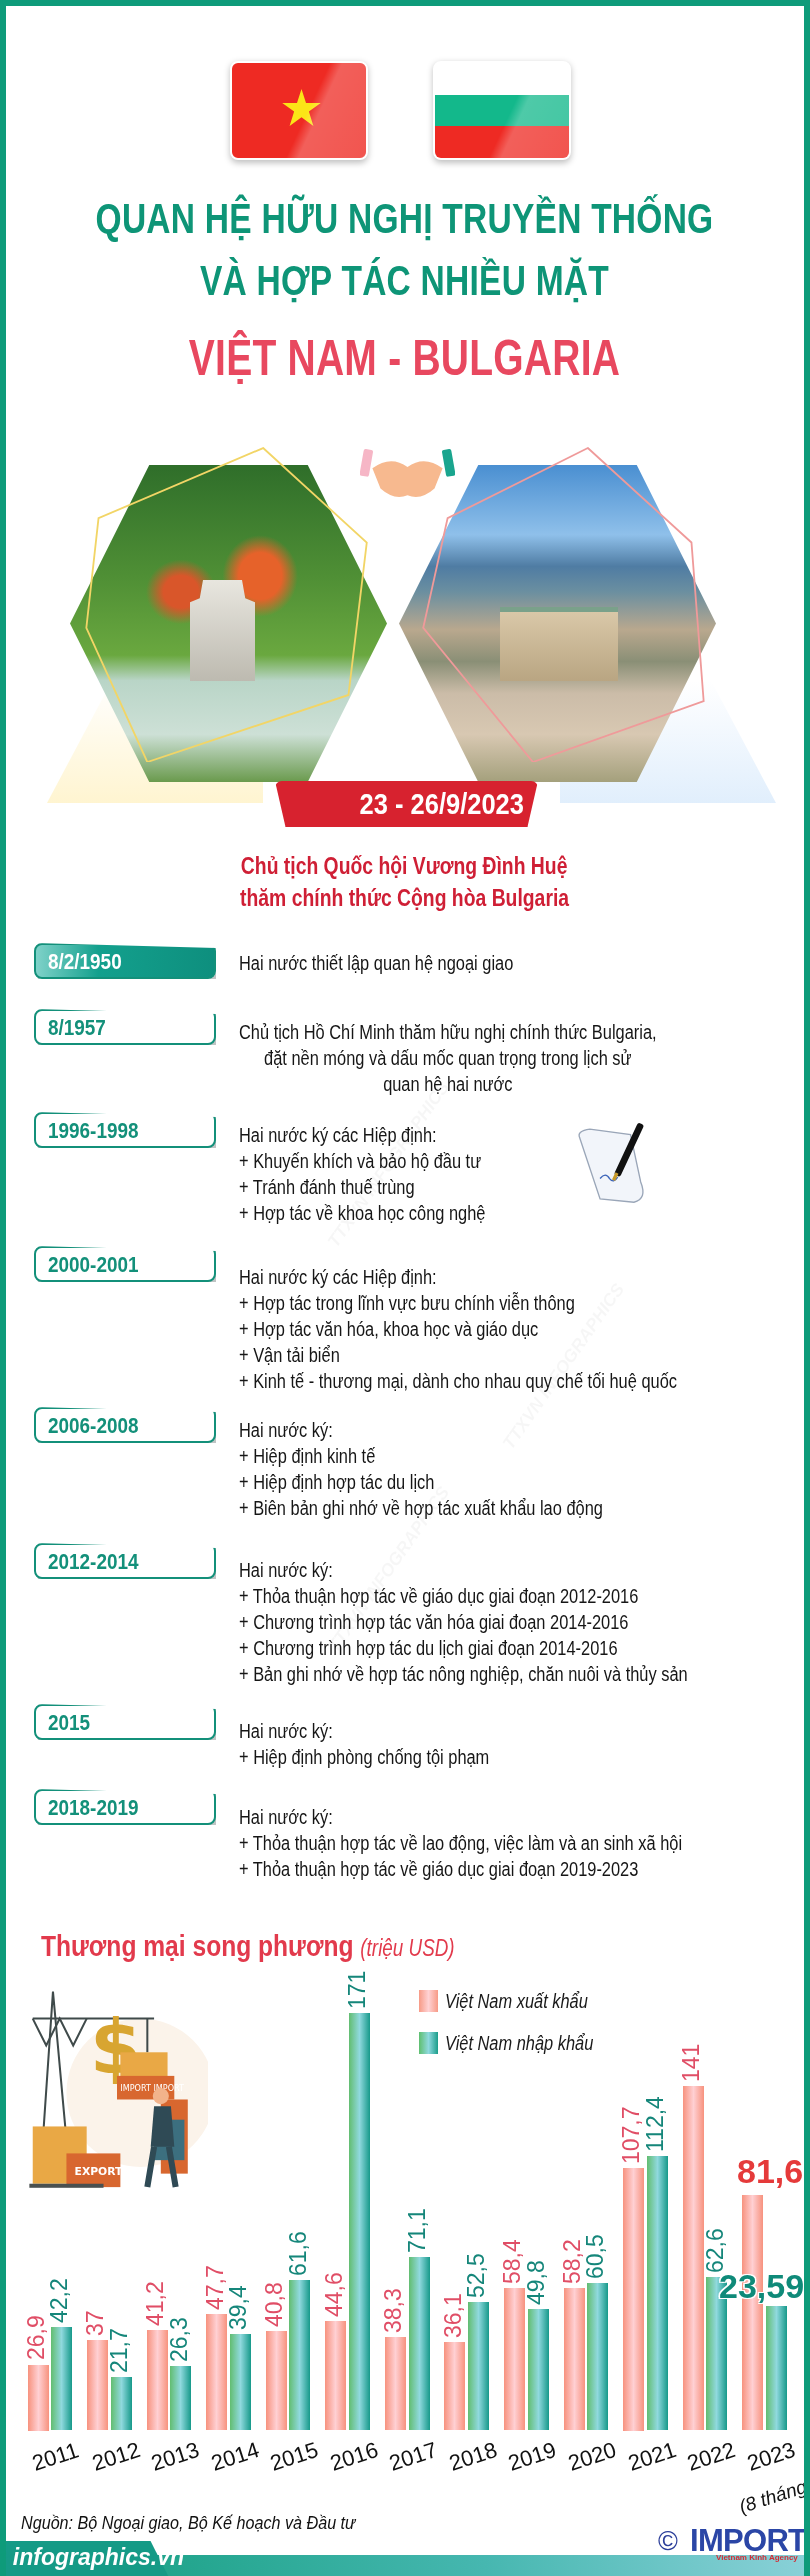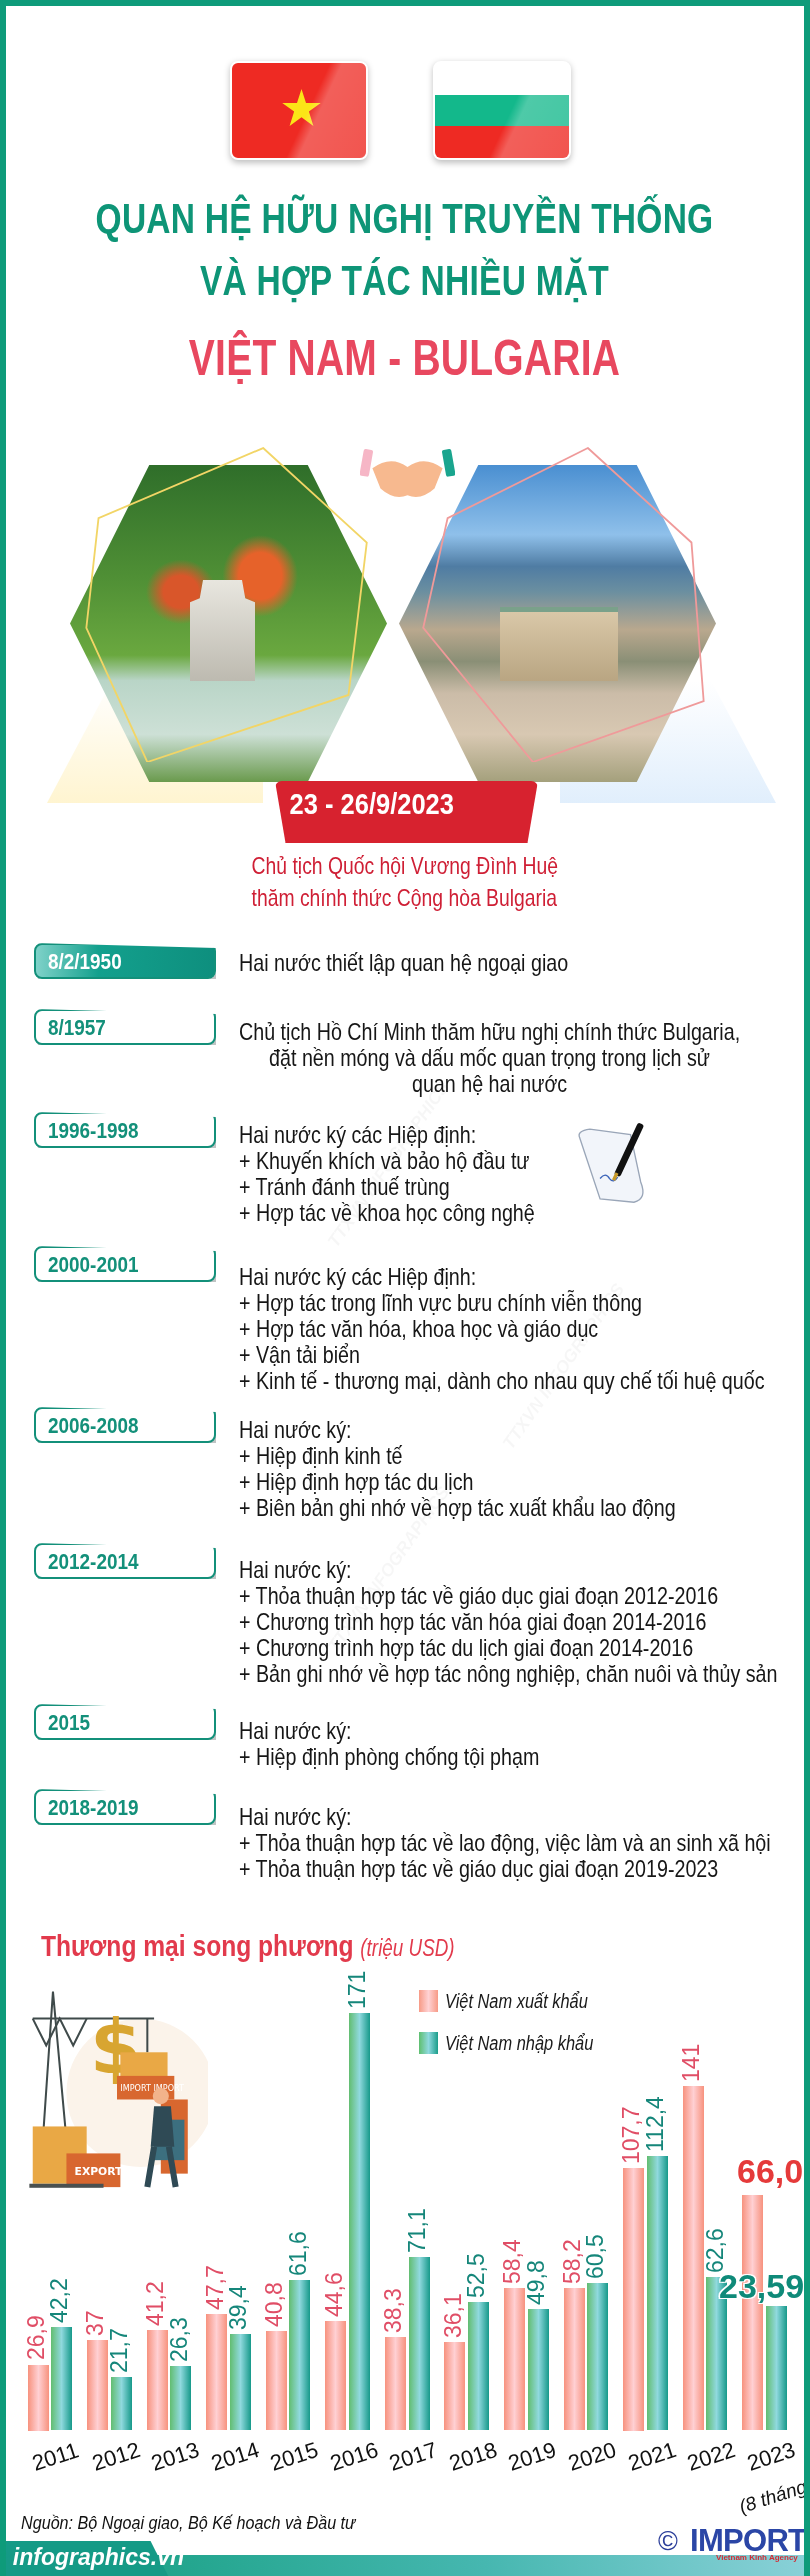--- a/index.html
+++ b/index.html
@@ -43,38 +43,38 @@
   .hex-outline { position: absolute; width: 317px; height: 317px; }
   .shadow-fan-left { position: absolute; left: 41px; top: 675px; width: 216px; height: 122px;
          background: linear-gradient(180deg, rgba(255,240,180,0) 0%, rgba(255,236,170,0.55) 100%);
          clip-path: polygon(30% 0, 100% 0, 100% 100%, 0 100%); }
   .shadow-fan-right { position: absolute; left: 554px; top: 675px; width: 216px; height: 122px;
          background: linear-gradient(180deg, rgba(200,225,250,0) 0%, rgba(200,225,250,0.55) 100%);
          clip-path: polygon(0 0, 70% 0, 100% 100%, 0 100%); }
   .handshake { position: absolute; left: 354px; top: 442px; width: 95px; height: 54px; }
 
   
-  .date-ribbon { position: absolute; left: 269px; top: 775px; width: 263px; height: 62px;
-         background: #d7222f; border-radius: 6.8px 6.8px 9.5px 9.5px; color: #fff; text-align: left;
+  .date-ribbon { position: absolute; left: 269px; top: 775px; width: 263px; height: 46px;
+         background: #d7222f; border-radius: 6.8px 6.8px 9.5px 9.5px; color: #fff; text-align: right;
          font-weight: bold; font-size: 30px; line-height: 46px; box-shadow: 0 4px 0 #c9c9c9;
          clip-path: polygon(0 0, 100% 0, 96% 100%, 4% 100%); }
   .date-ribbon span { display: inline-block; transform: scaleX(0.85); }
   .subtitle { position: absolute; left: 0; width: 797px; text-align: center; color: #cf1f35;
-         font-weight: normal; font-size: 23.6px; line-height: 32px; }
+         font-weight: bold; font-size: 23.6px; line-height: 32px; }
   .subtitle span { display: inline-block; transform: scaleX(0.82); }
 
   
   .tl-row { position: absolute; left: 28px; width: 763px; }
   .badge { position: absolute; left: 0; top: 0; width: 182px; height: 36px;
            border: 2px solid #13907a; border-radius: 8px; background: #fff;
            box-shadow: 2.7px 3.4px 0 #bfc4c4; clip-path: polygon(0 0, 100% 14%, 100% 100%, 0 100%);
            font-weight: bold; font-size: 22px; color: #13907a; line-height: 34px; padding-left: 12px; }
   .badge.filled { background: linear-gradient(90deg, #7fd2c9 0%, #13a08d 35%, #0e8f7e 100%); color: #fff; }
   .badge span { display: inline-block; transform: scaleX(0.86); transform-origin: left center; }
-  .tl-text { position: absolute; left: 205px; top: 2.7px; font-size: 24px; line-height: 26px; color: #161616; white-space: nowrap; }
+  .tl-text { position: absolute; left: 205px; top: 2.7px; font-size: 20px; line-height: 26px; color: #161616; white-space: nowrap; }
   .tl-text div { transform: scaleX(0.82); transform-origin: left center; }
 
   
   .chart-title { position: absolute; left: 35px; top: 1923px; font-weight: bold; font-size: 30px; color: #e23a4c; white-space: nowrap;
          transform: scaleX(0.82); transform-origin: left center; }
   .chart-title .unit { font-weight: normal; font-style: italic; font-size: 23px; color: #e23a4c; }
   .legend { position: absolute; left: 413px; }
   .legend .sw { position: absolute; left: 0; top: 0; width: 19px; height: 43px; }
   .legend .lbl { position: absolute; left: 26px; top: 4px; font-style: italic; font-size: 20px; white-space: nowrap; color: #1a1a1a;
          transform: scaleX(0.82); transform-origin: left center; }
@@ -345,19 +345,19 @@
     <div class="val exp" style="left: 637px; top: 2135px;">107,7</div>
     <div class="bar imp" style="left: 641px; top: 2150px; height: 274px;"></div>
     <div class="val imp" style="left: 661px; top: 2123px;">112,4</div>
     <div class="year" style="left: 619px; top: 2446px;">2021</div>
     <div class="bar exp" style="left: 677px; top: 2080px; height: 344px;"></div>
     <div class="val exp" style="left: 697px; top: 2053px;">141</div>
     <div class="bar imp" style="left: 700px; top: 2271px; height: 153px;"></div>
     <div class="val imp" style="left: 721px; top: 2244px;">62,6</div>
     <div class="year" style="left: 678px; top: 2446px;">2022</div>
     <div class="bar exp" style="left: 736px; top: 2189px; height: 235px;"></div>
-    <div class="big-val exp" style="left: 731px; top: 2148px;">66,0</div>
+    <div class="big-val exp" style="left: 731px; top: 2148px;">81,6</div>
     <div class="bar imp" style="left: 760px; top: 2300px; height: 124px;"></div>
     <div class="big-val imp" style="left: 713px; top: 2263px;">23,59</div>
     <div class="year" style="left: 738px; top: 2446px;">2023</div>
     <div class="year-note" style="left: 732px; top: 2479px;">(8 tháng)</div>
   </div>
 
 
 </body></html>

